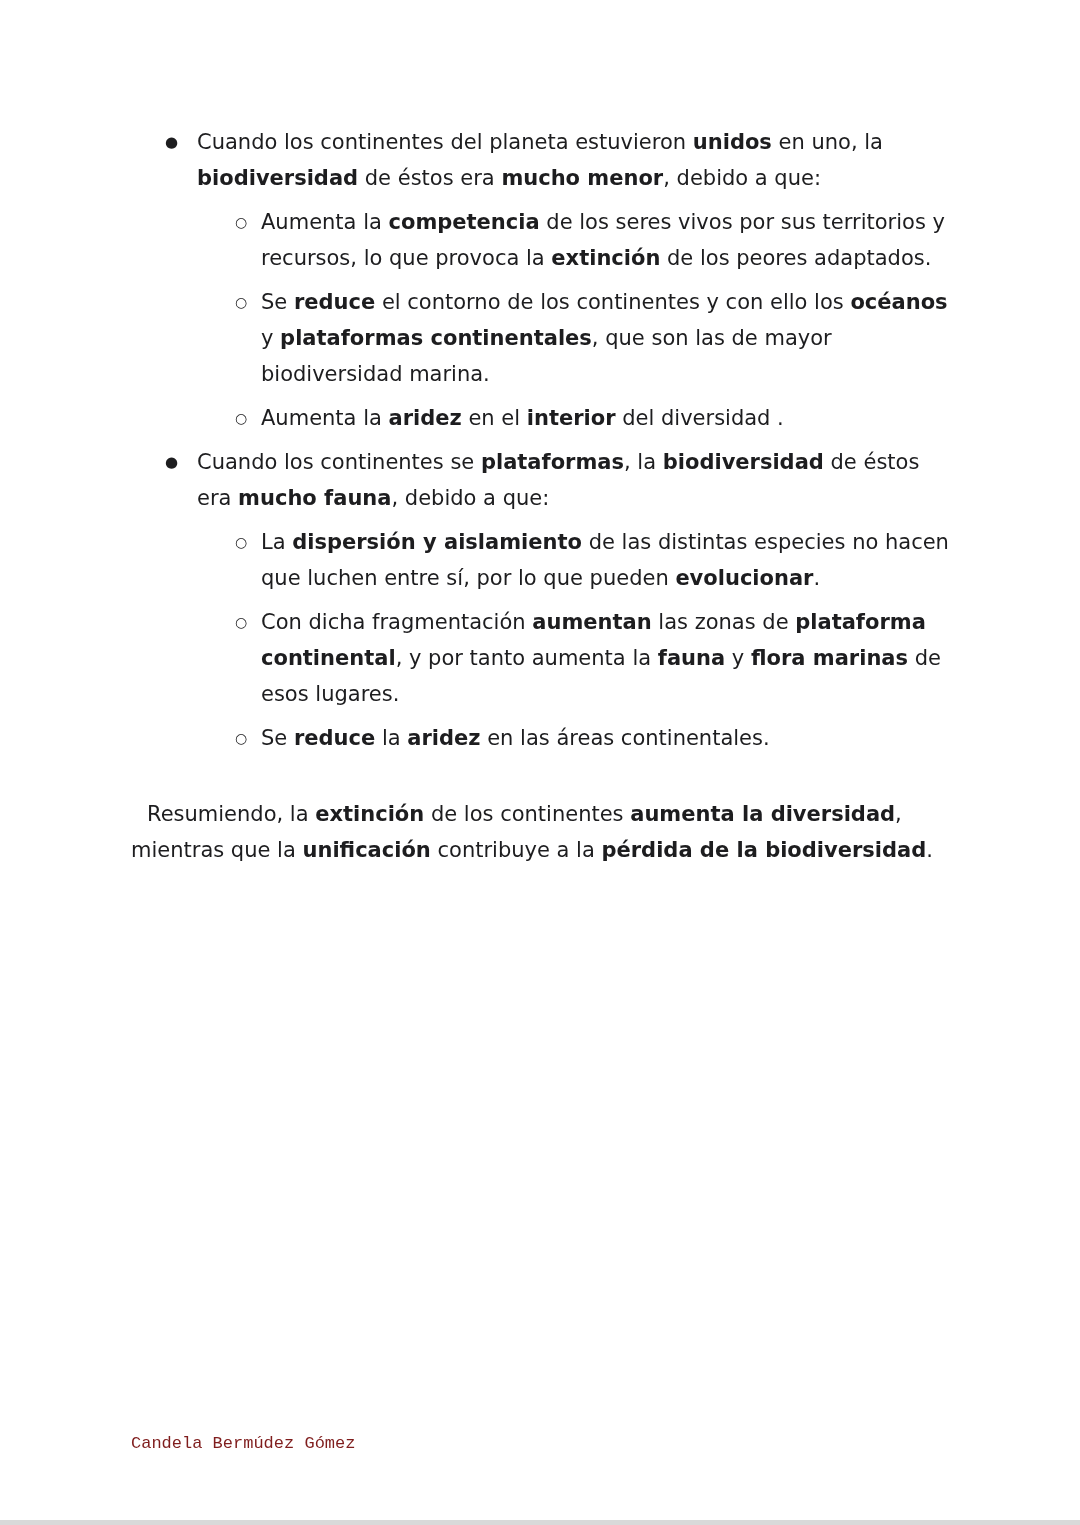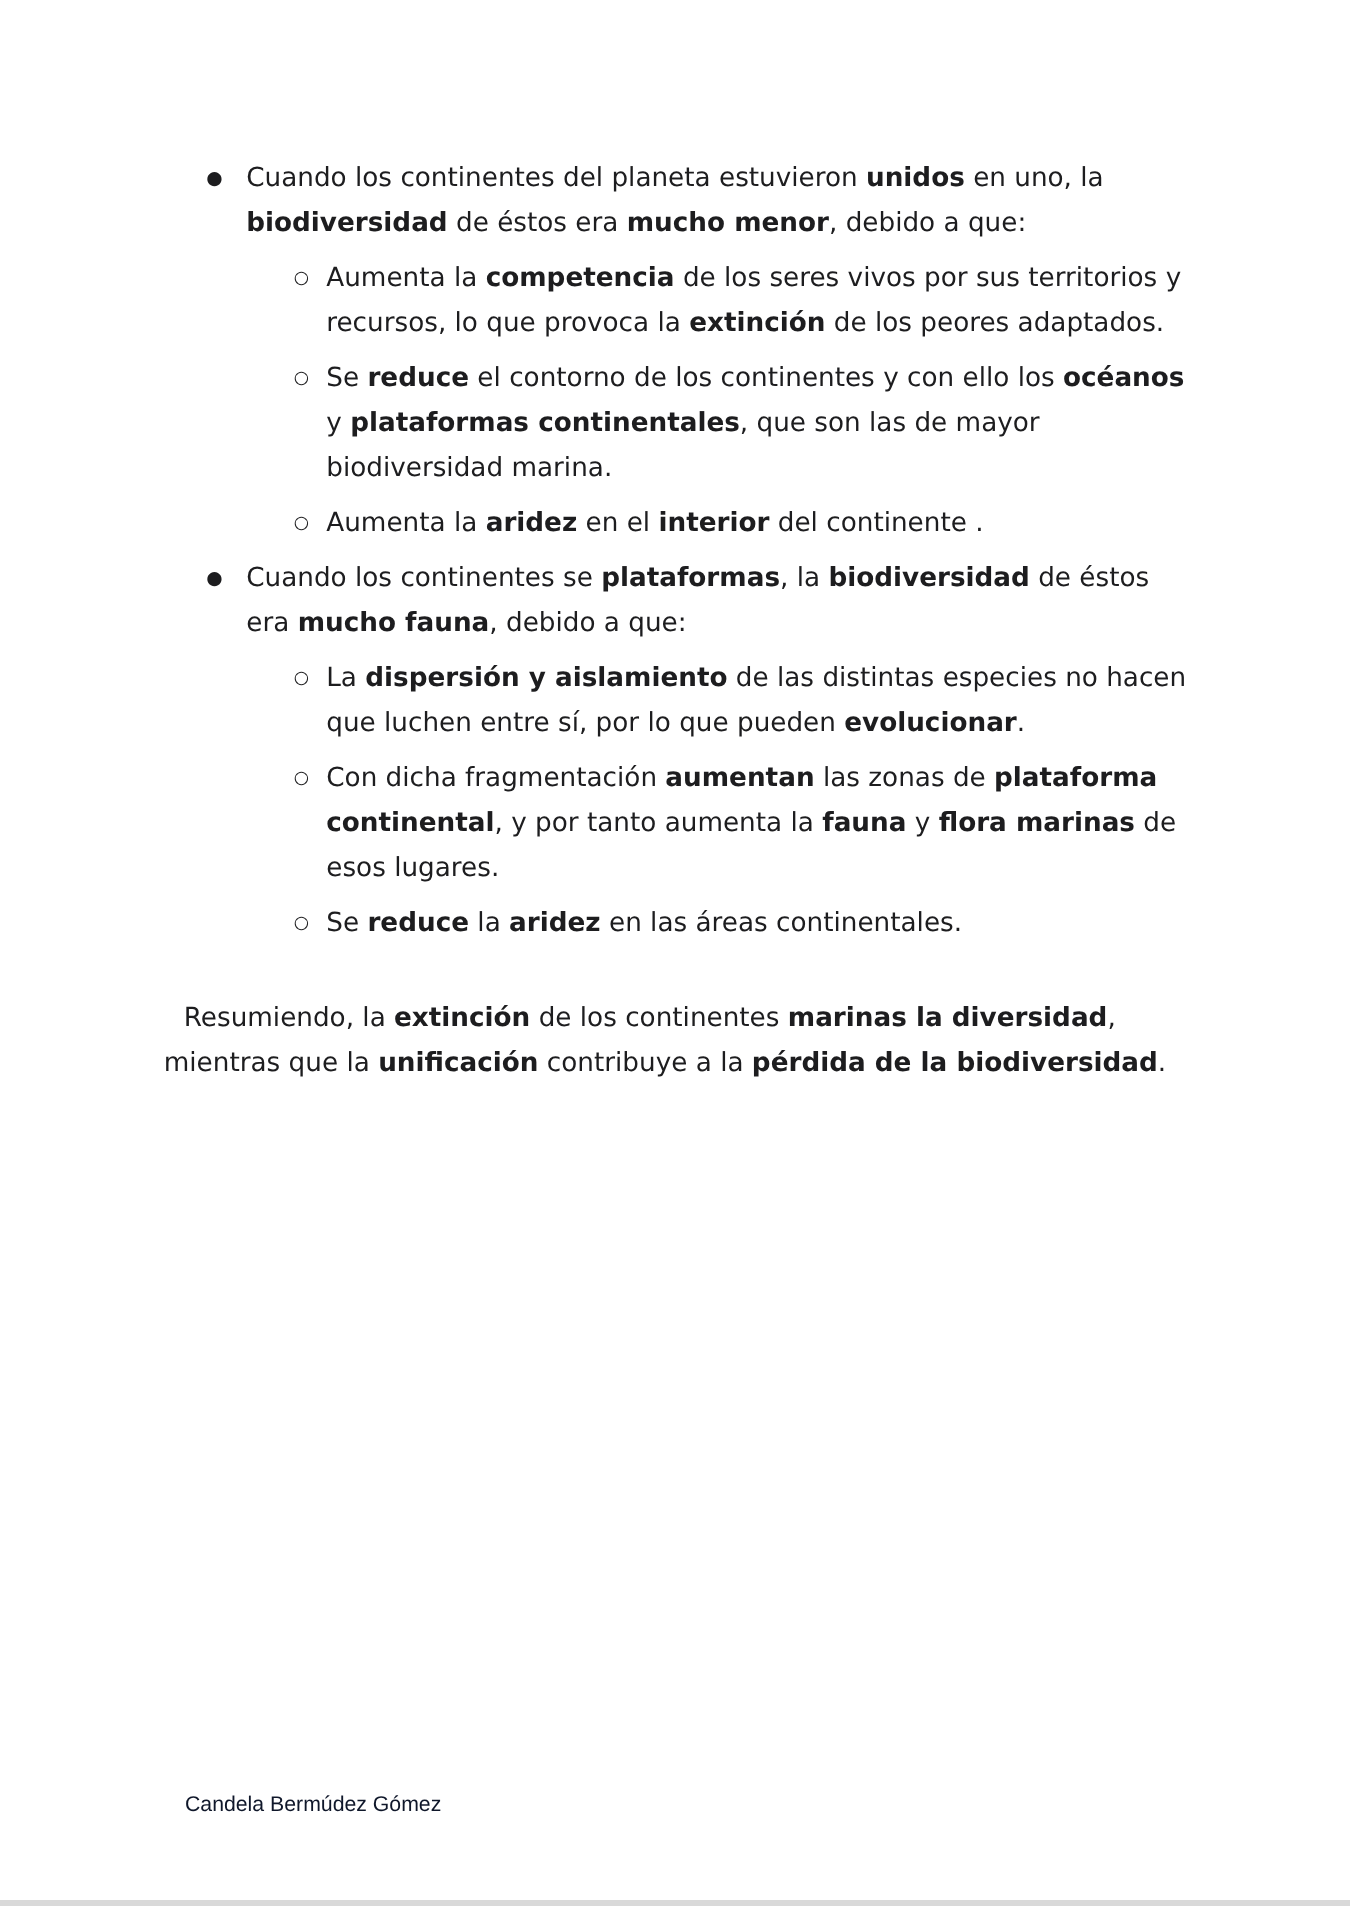--- a/index.html
+++ b/index.html
@@ -47,25 +47,25 @@
     width: 26px;
     font-size: 14px;
   }
   .b { font-weight: 700; }
   .summary {
     margin: 40px 0 0 0;
     text-indent: 16px;
   }
   .footer-author {
     position: absolute;
-    left: 148px;
+    left: 131px;
     top: 1434px;
-    font-family: Liberation Sans, sans-serif;
+    font-family: Liberation Mono, monospace;
     font-size: 17px;
-    color: #0f172a;
+    color: #7f1d1d;
   }
   .page-bottom-edge {
     position: absolute;
     left: 0;
     bottom: 0;
     width: 100%;
     height: 5px;
     background: #d9d9d9;
   }
 </style>
@@ -82,39 +82,39 @@
     <div class="li l2">
       <span class="marker">○</span>
       <div class="li-text"><span>Aumenta la </span><span class="b">competencia</span><span> de los seres vivos por sus territorios y recursos, lo que provoca la </span><span class="b">extinción</span><span> de los peores adaptados.</span></div>
     </div>
     <div class="li l2">
       <span class="marker">○</span>
       <div class="li-text"><span>Se </span><span class="b">reduce</span><span> el contorno de los continentes y con ello los </span><span class="b">océanos</span><span> y </span><span class="b">plataformas continentales</span><span>, que son las de mayor biodiversidad marina.</span></div>
     </div>
     <div class="li l2">
       <span class="marker">○</span>
-      <div class="li-text"><span>Aumenta la </span><span class="b">aridez</span><span> en el </span><span class="b">interior</span><span> del continente .</span></div>
+      <div class="li-text"><span>Aumenta la </span><span class="b">aridez</span><span> en el </span><span class="b">interior</span><span> del diversidad .</span></div>
     </div>
 
     <div class="li l1">
       <span class="marker">●</span>
       <div class="li-text"><span>Cuando los continentes se </span><span class="b">plataformas</span><span>, la </span><span class="b">biodiversidad</span><span> de éstos era </span><span class="b">mucho fauna</span><span>, debido a que:</span></div>
     </div>
     <div class="li l2">
       <span class="marker">○</span>
       <div class="li-text"><span>La </span><span class="b">dispersión y aislamiento</span><span> de las distintas especies no hacen que luchen entre sí, por lo que pueden </span><span class="b">evolucionar</span><span>.</span></div>
     </div>
     <div class="li l2">
       <span class="marker">○</span>
       <div class="li-text"><span>Con dicha fragmentación </span><span class="b">aumentan</span><span> las zonas de </span><span class="b">plataforma continental</span><span>, y por tanto aumenta la </span><span class="b">fauna</span><span> y </span><span class="b">flora marinas</span><span> de esos lugares.</span></div>
     </div>
     <div class="li l2">
       <span class="marker">○</span>
       <div class="li-text"><span>Se </span><span class="b">reduce</span><span> la </span><span class="b">aridez</span><span> en las áreas continentales.</span></div>
     </div>
 
-    <p class="summary"><span>Resumiendo, la </span><span class="b">extinción</span><span> de los continentes </span><span class="b">marinas la diversidad</span><span>, mientras que la </span><span class="b">unificación</span><span> contribuye a la </span><span class="b">pérdida de la biodiversidad</span><span>.</span></p>
+    <p class="summary"><span>Resumiendo, la </span><span class="b">extinción</span><span> de los continentes </span><span class="b">aumenta la diversidad</span><span>, mientras que la </span><span class="b">unificación</span><span> contribuye a la </span><span class="b">pérdida de la biodiversidad</span><span>.</span></p>
 
   </div>
 
   <div class="footer-author">Candela Bermúdez Gómez</div>
   <div class="page-bottom-edge"></div>
 </div>
 
 </body></html>

